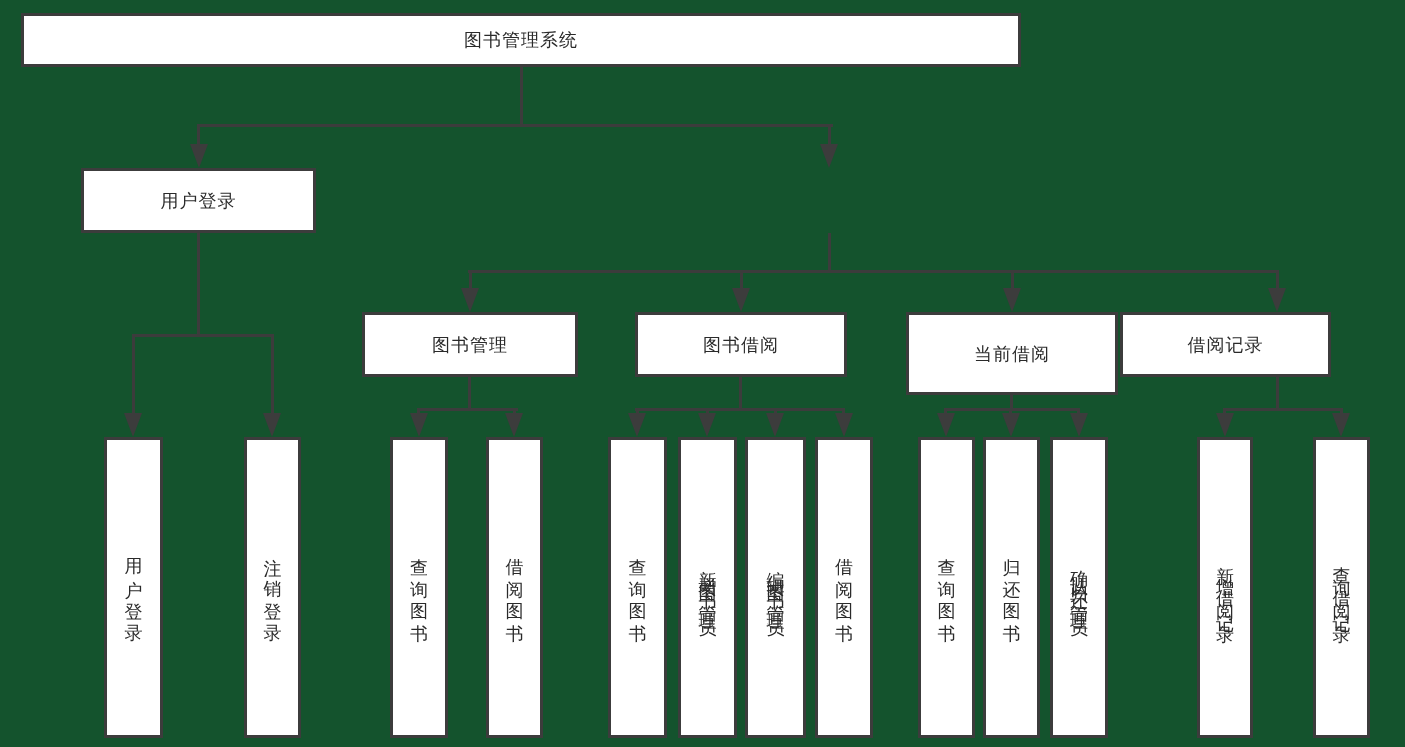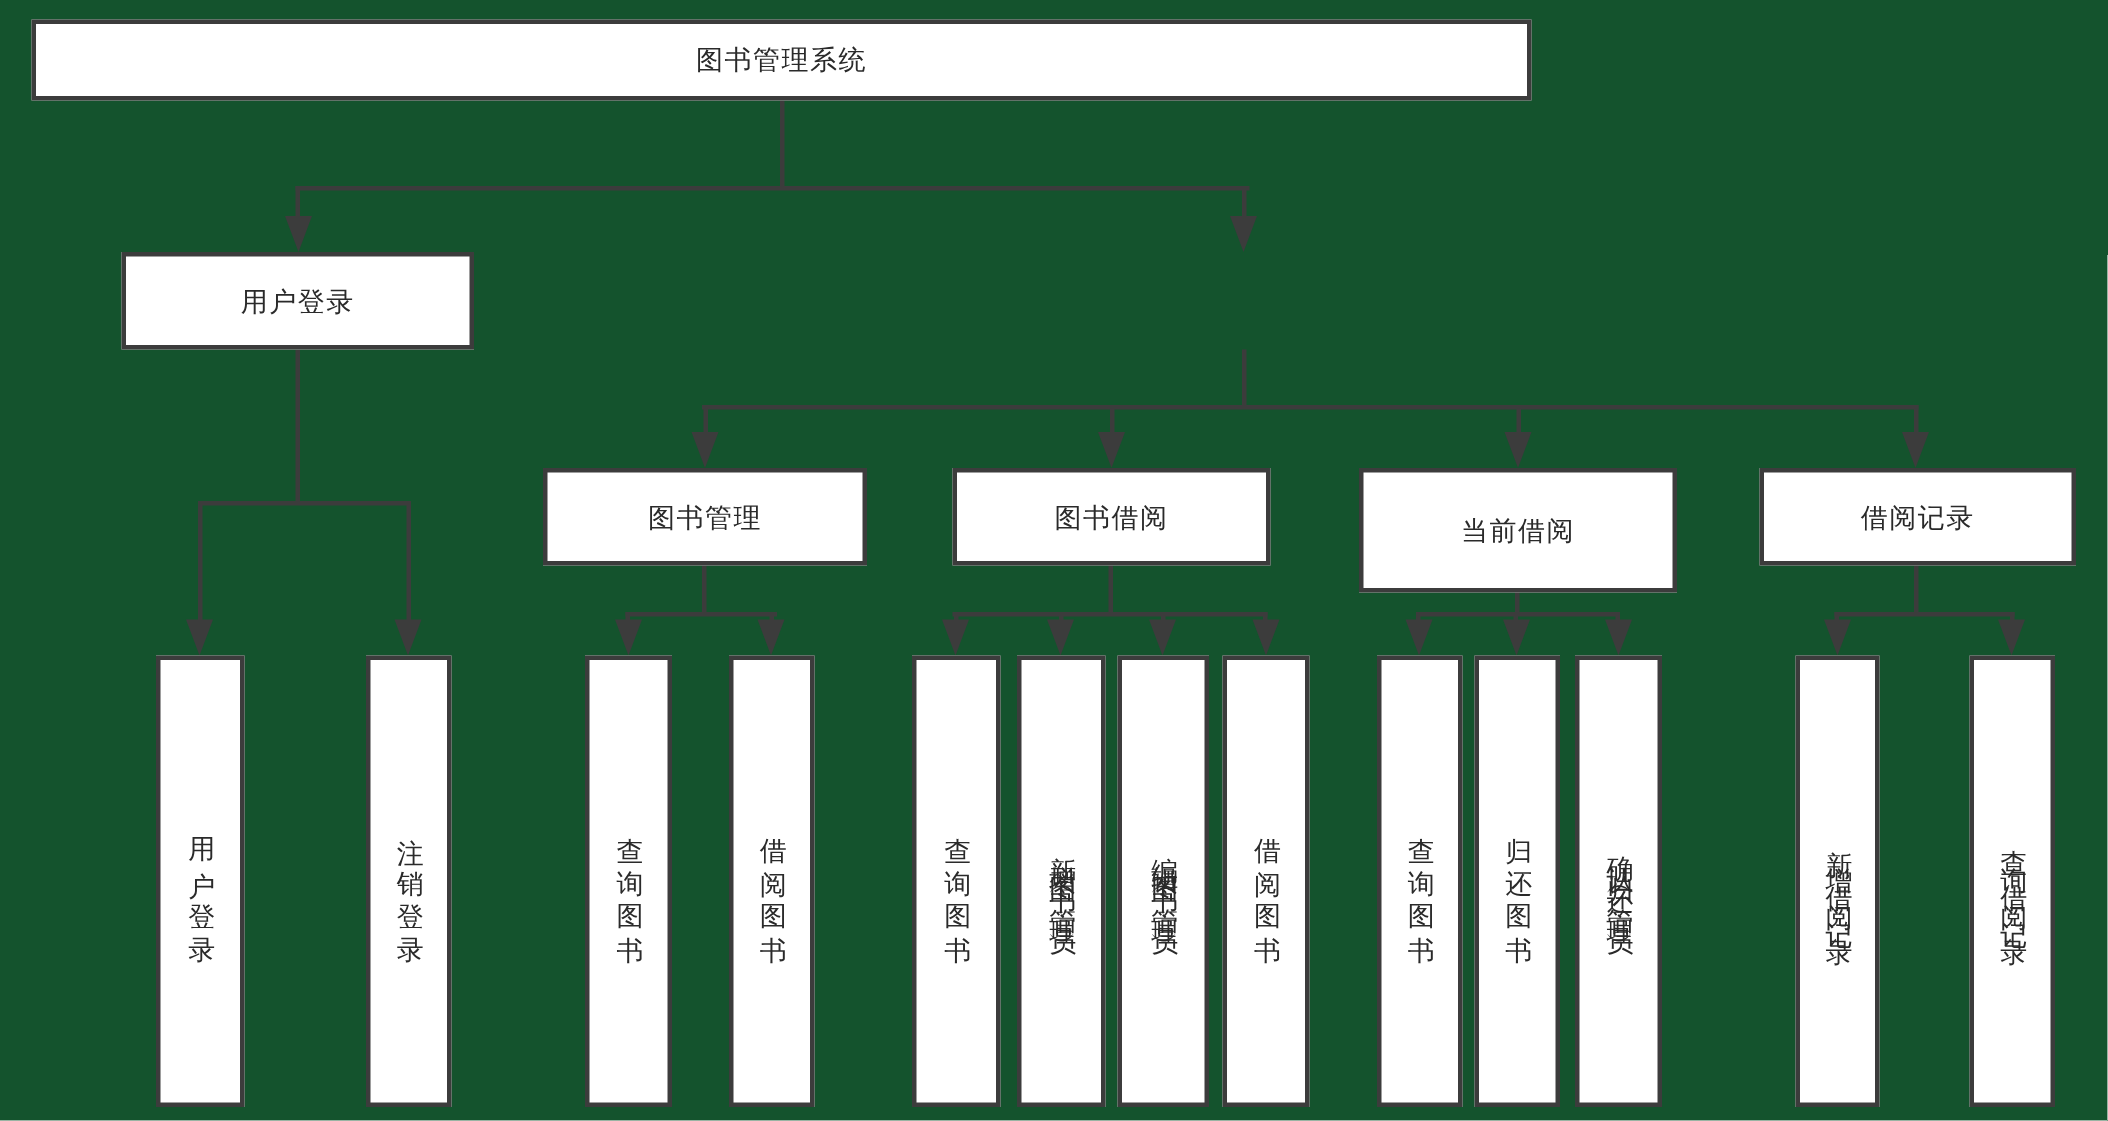--- a/index.html
+++ b/index.html
@@ -97,21 +97,21 @@
 
   <div class="box" style="left:362px;top:312px;width:216px;height:65px;">
     <span>图书管理</span>
   </div>
   <div class="box" style="left:635px;top:312px;width:212px;height:65px;">
     <span>图书借阅</span>
   </div>
   <div class="box" style="left:906px;top:312px;width:212px;height:83px;">
     <span>当前借阅</span>
   </div>
-  <div class="box" style="left:1173px;top:312px;width:211px;height:65px;">
+  <div class="box" style="left:1120px;top:312px;width:211px;height:65px;">
     <span>借阅记录</span>
   </div>
 
   <div class="line" style="left:468px;top:377px;width:3px;height:33px;"></div>
   <div class="line" style="left:417px;top:408px;width:101px;height:3px;"></div>
   <div class="line" style="left:417px;top:408px;width:3px;height:10px;"></div>
   <div class="arrow" style="left:410px;top:413px;"></div>
   <div class="line" style="left:513px;top:408px;width:3px;height:10px;"></div>
   <div class="arrow" style="left:505px;top:413px;"></div>
 

